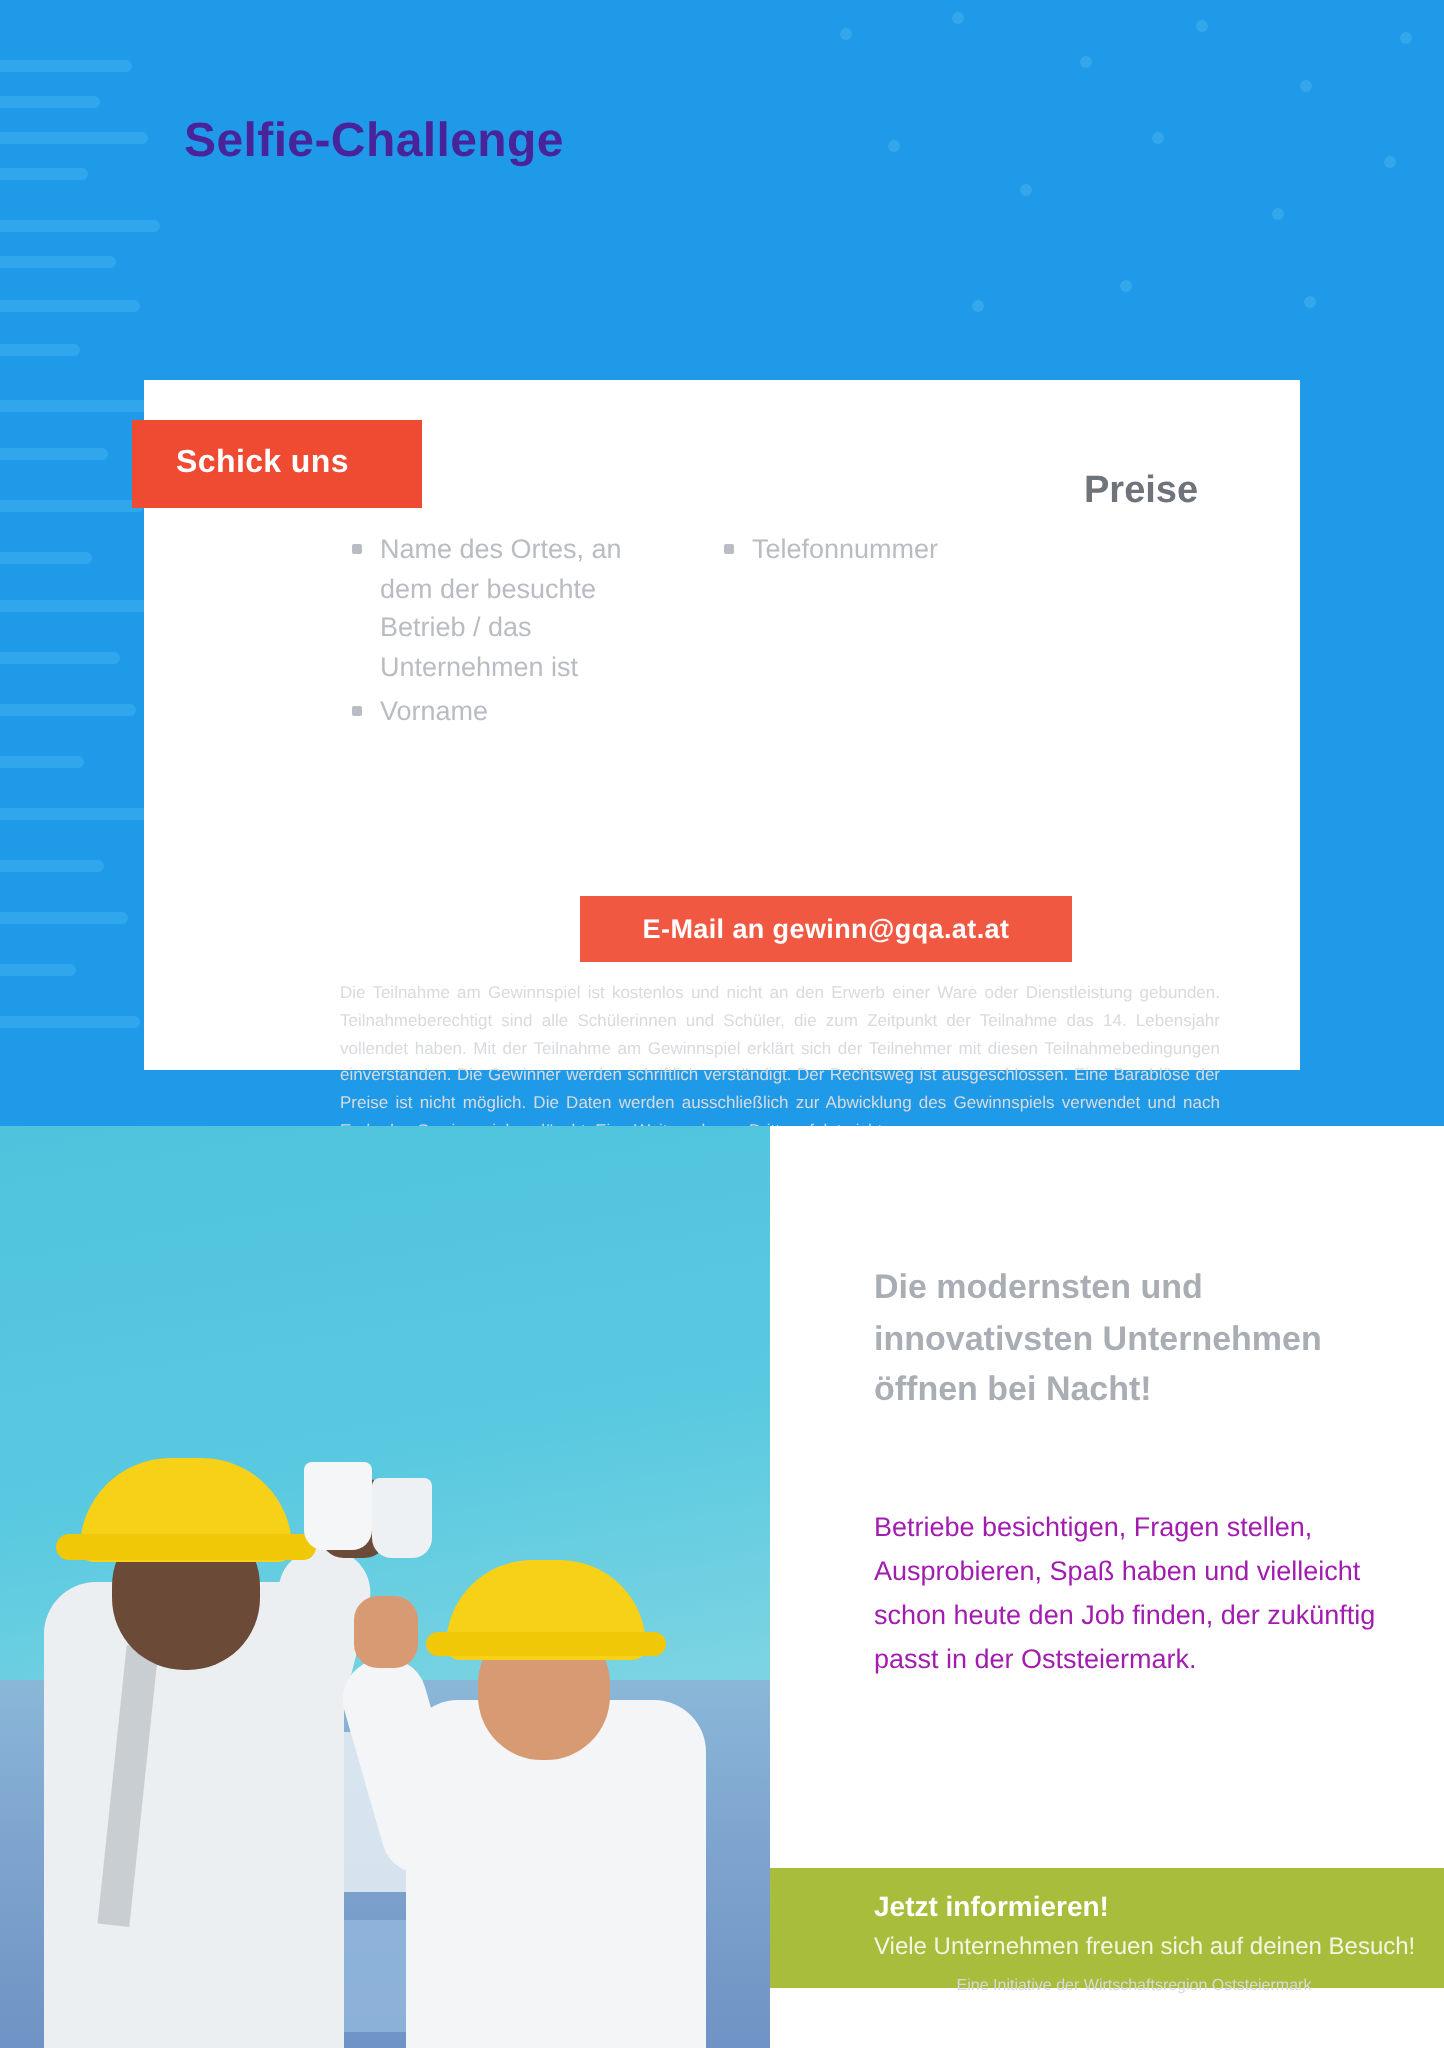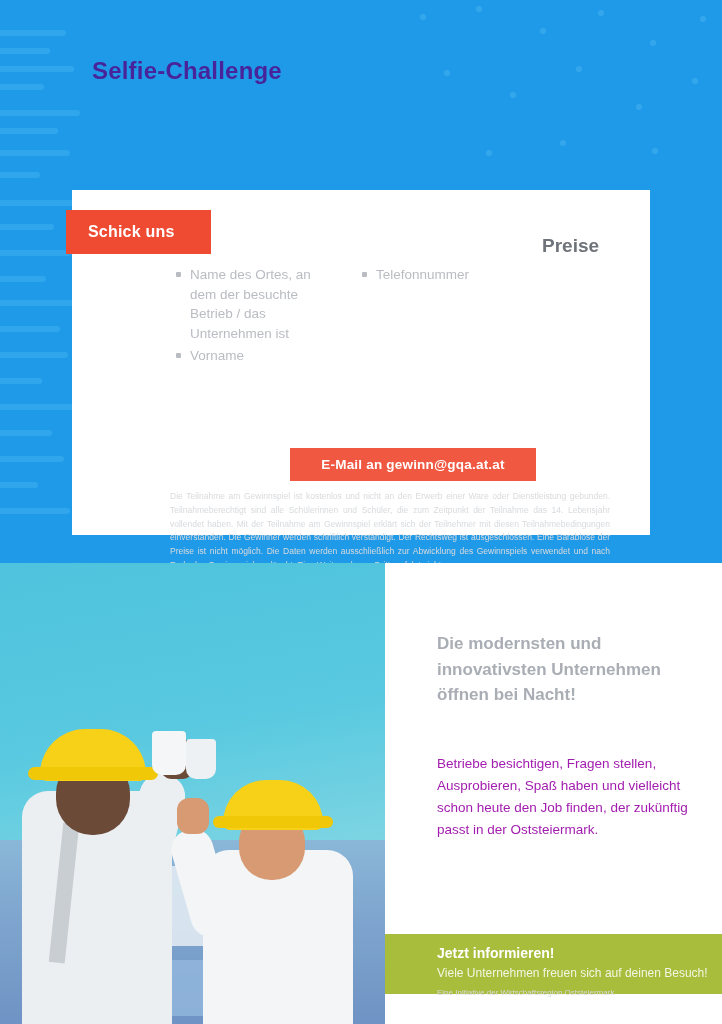--- a/index.html
+++ b/index.html
@@ -148,21 +148,21 @@
     position:absolute;left:0;top:323px;width:337px;height:60px;background:#a9bd3c;margin-top:48px;
   }
   .rp-banner .b1{
     position:absolute;left:52px;top:11px;font-size:14px;font-weight:bold;color:#ffffff;
   }
   .rp-banner .b2{
     position:absolute;left:52px;top:32px;font-size:12px;color:#f2f6e3;
   }
   .rp-foot{
     position:absolute;left:52px;top:425px;width:260px;
-    font-size:8px;color:#d7dadd;text-align:left;
+    font-size:8px;color:#d7dadd;text-align:center;
   }
 </style>
 </head>
 <body>
 
 <div class="page">
 
   <div class="deco-left">
     <div class="bar" style="top:30px;width:66px;"></div>
     <div class="bar" style="top:48px;width:50px;"></div>

